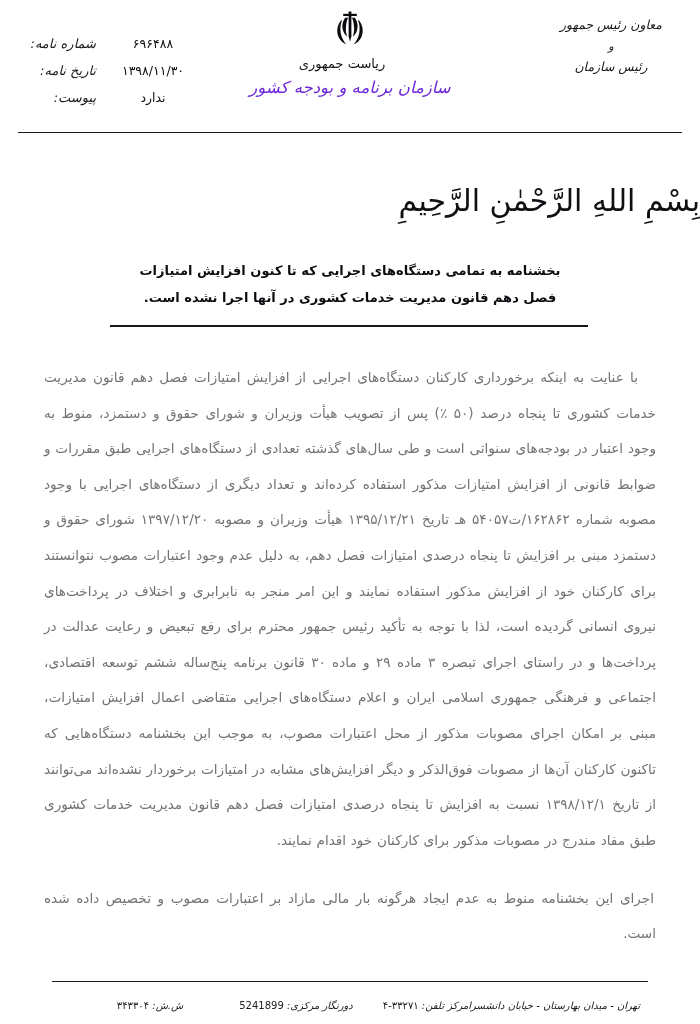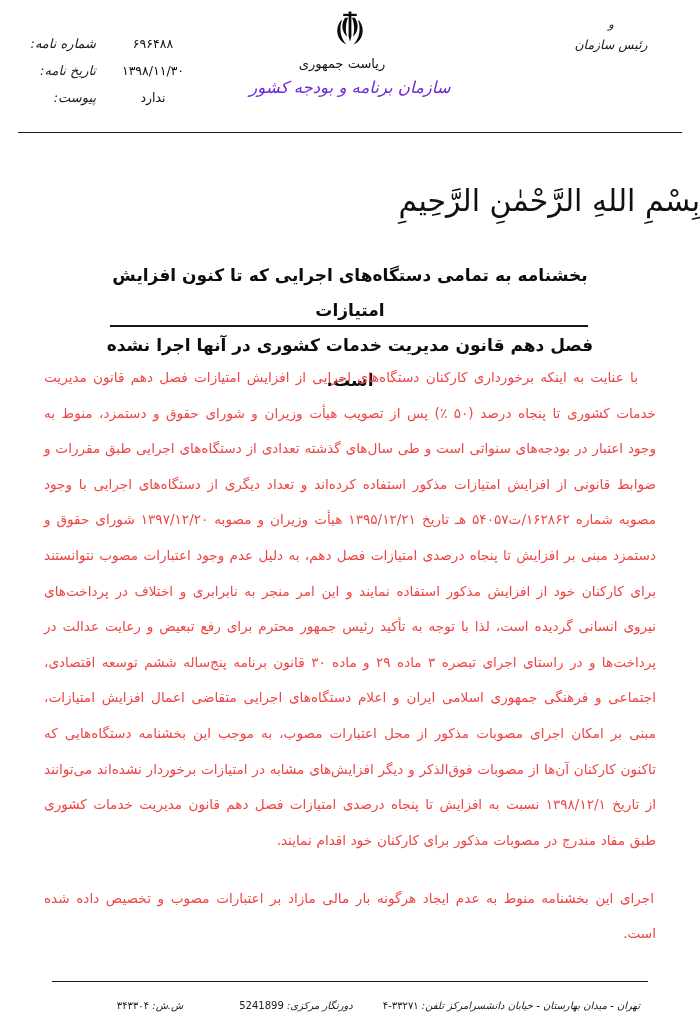--- a/index.html
+++ b/index.html
@@ -137,21 +137,21 @@
     line-height: 1;
   }
 
   
   .doc-title {
     position: absolute;
     top: 258px;
     left: 95px;
     width: 510px;
     text-align: center;
-    font-size: 17px;
+    font-size: 13px;
     font-weight: bold;
     line-height: 2.05;
     color: #0c0c11;
   }
   .title-rule {
     position: absolute;
     top: 325px;
     right: 112px;
     width: 478px;
     height: 0;
@@ -163,21 +163,21 @@
     position: absolute;
     top: 360px;
     right: 44px;
     width: 612px;
   }
   .para {
     font-size: 13.6px;
     line-height: 2.62;
     text-align: justify;
     text-align-last: right;
-    color: #ef4444;
+    color: #737373;
     margin: 0 0 14px 0;
     word-spacing: 0.4px;
   }
   .para.first { text-indent: 18px; }
   .para.last { margin-top: 22px; text-indent: 2px; }
 
   
   .footer-rule {
     position: absolute;
     top: 981px;
@@ -211,20 +211,21 @@
   }
 </style>
 </head>
 <body>
 
 <div class="page">
 
   <div class="header">
 
     <div class="header-right">
+      <div>معاون رئیس جمهور</div>
       <div class="hr-conj">و</div>
       <div>رئیس سازمان</div>
     </div>
 
     <div class="header-center">
       <svg class="emblem" viewBox="0 0 100 104" aria-hidden="true">
         <g fill="#0b0b0f">
 
           <path d="M46.5 8 h7 v62 l-3.5 14 -3.5 -14 z"></path>
 

